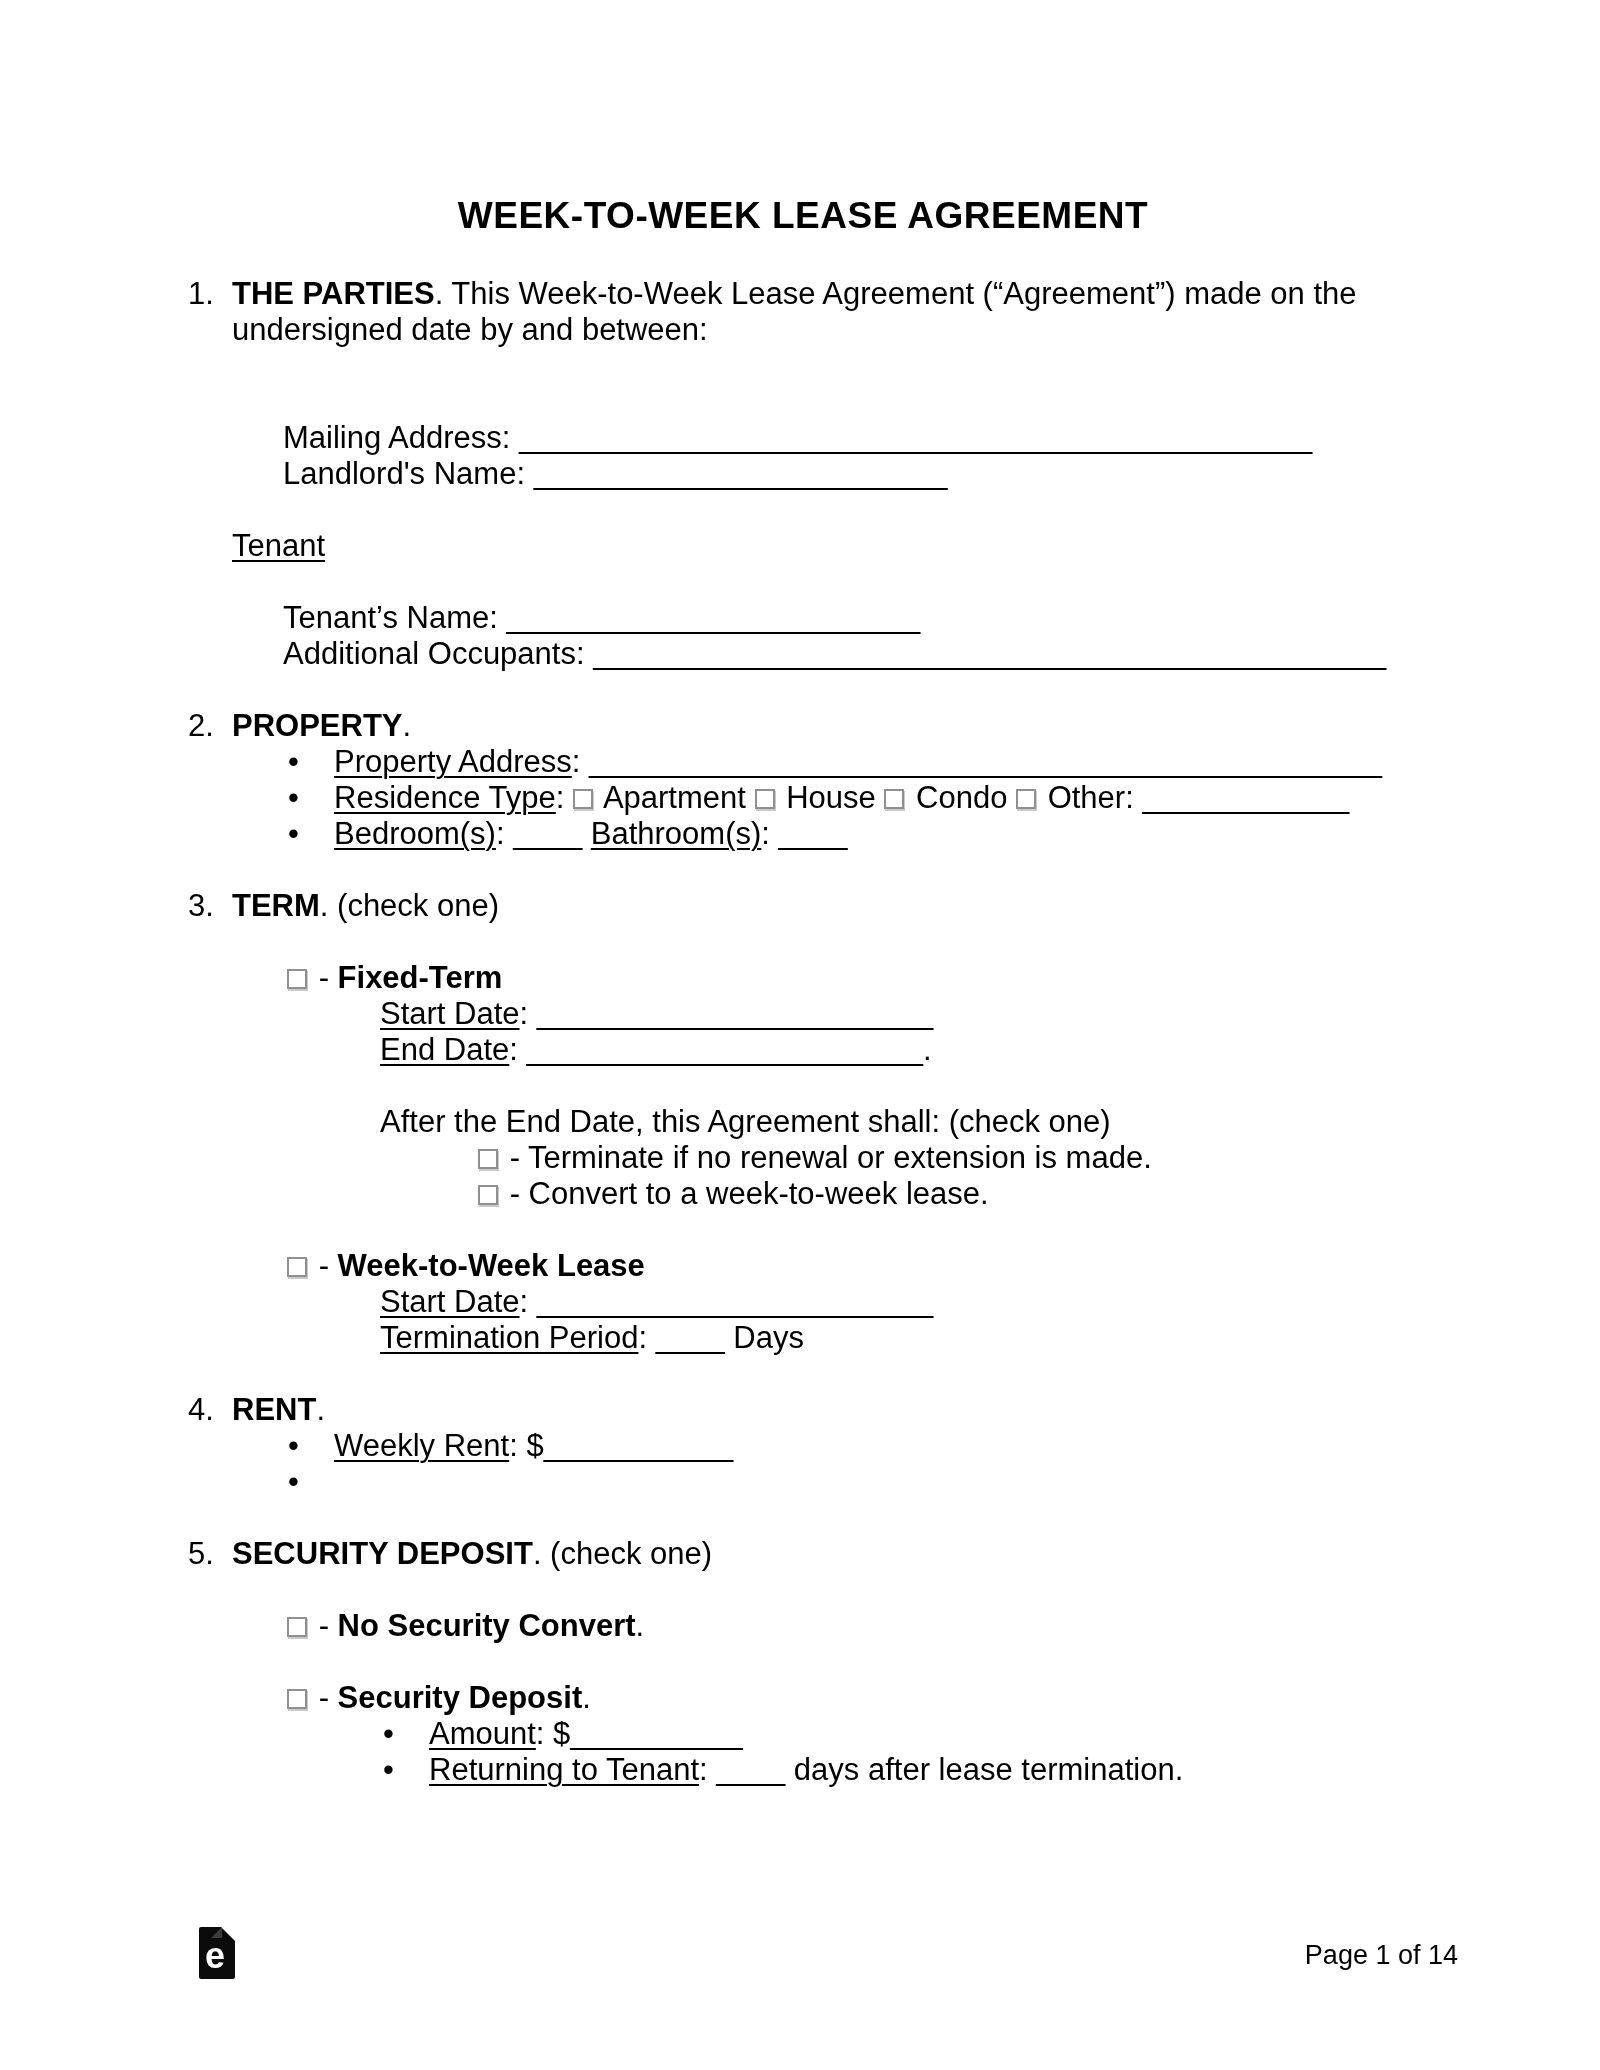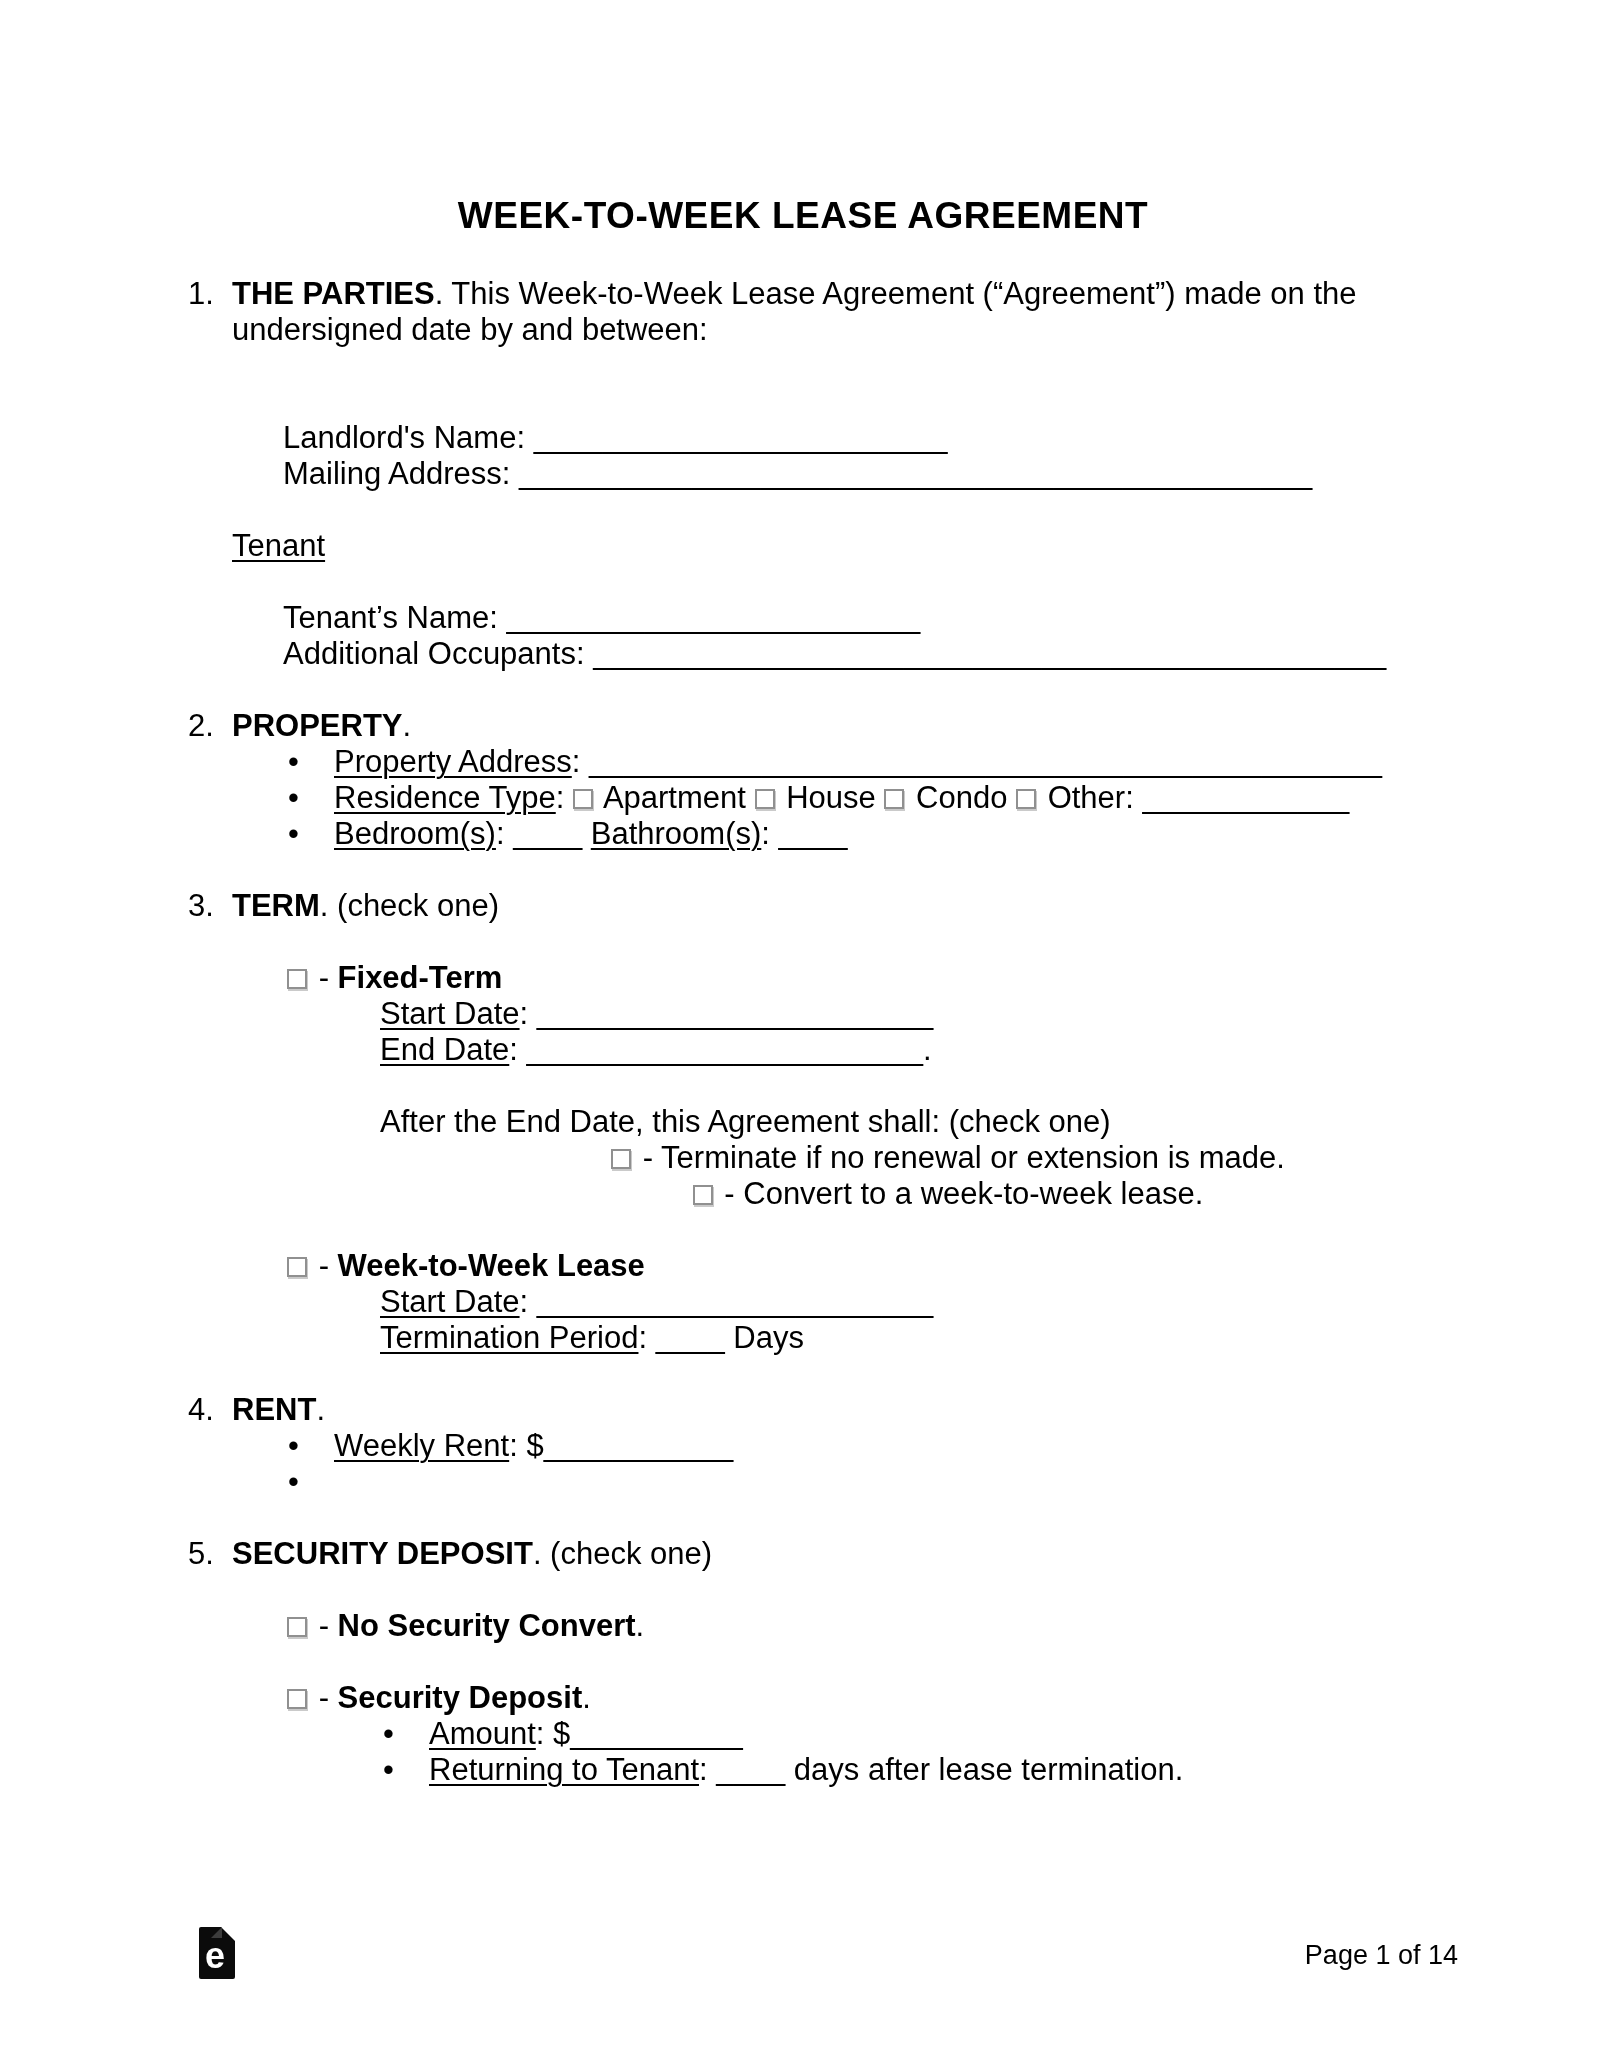--- a/index.html
+++ b/index.html
@@ -19,21 +19,21 @@
   .ibody{flex:1;min-width:0;}
   .sp{height:36px;}
   .b{font-weight:700;}
   .ul{text-decoration:underline;text-decoration-thickness:2px;text-underline-offset:4px;}
   .ind1{margin-left:51px;}
   .line{white-space:nowrap;}
   .bullet{padding-left:56px;display:flex;}
   .dot{flex:none;width:46px;}
   .cbline{margin-left:55px;}
   .sub{margin-left:148px;}
-  .cbline2{margin-left:246px;text-align:center;}
+  .cbline2{margin-left:246px;}
   .bullet2{padding-left:151px;display:flex;}
   .cb{
     display:inline-block;width:16px;height:16px;
     border:2px solid #909090;background:#fff;
     box-shadow:1px 2px 0 0 #cacaca;
     vertical-align:-1px;margin-right:3px;
   }
   .blank{white-space:nowrap;letter-spacing:0;}
   
   .logo{position:absolute;left:199px;top:1927px;width:36px;height:52px;}
@@ -55,22 +55,22 @@
   <div class="content">
 
     <h1 class="doc-title">WEEK-TO-WEEK LEASE AGREEMENT</h1>
 
     <div class="item">
       <span class="num">1.</span>
       <div class="ibody">
         <div><span class="b">THE PARTIES</span><span>. This Week-to-Week Lease Agreement (“Agreement”) made on the undersigned date by and between:</span></div>
         <div class="sp"></div>
         <div class="sp"></div>
+        <div class="line ind1"><span>Mailing Address:</span> <span class="blank">______________________________________________</span></div>
         <div class="line ind1"><span>Landlord's Name:</span> <span class="blank">________________________</span></div>
-        <div class="line ind1"><span>Mailing Address:</span> <span class="blank">______________________________________________</span></div>
         <div class="sp"></div>
         <div class="line"><span class="ul">Tenant</span></div>
         <div class="sp"></div>
         <div class="line ind1"><span>Tenant’s Name:</span> <span class="blank">________________________</span></div>
         <div class="line ind1"><span>Additional Occupants:</span> <span class="blank">______________________________________________</span></div>
       </div>
     </div>
 
     <div class="sp"></div>
 

